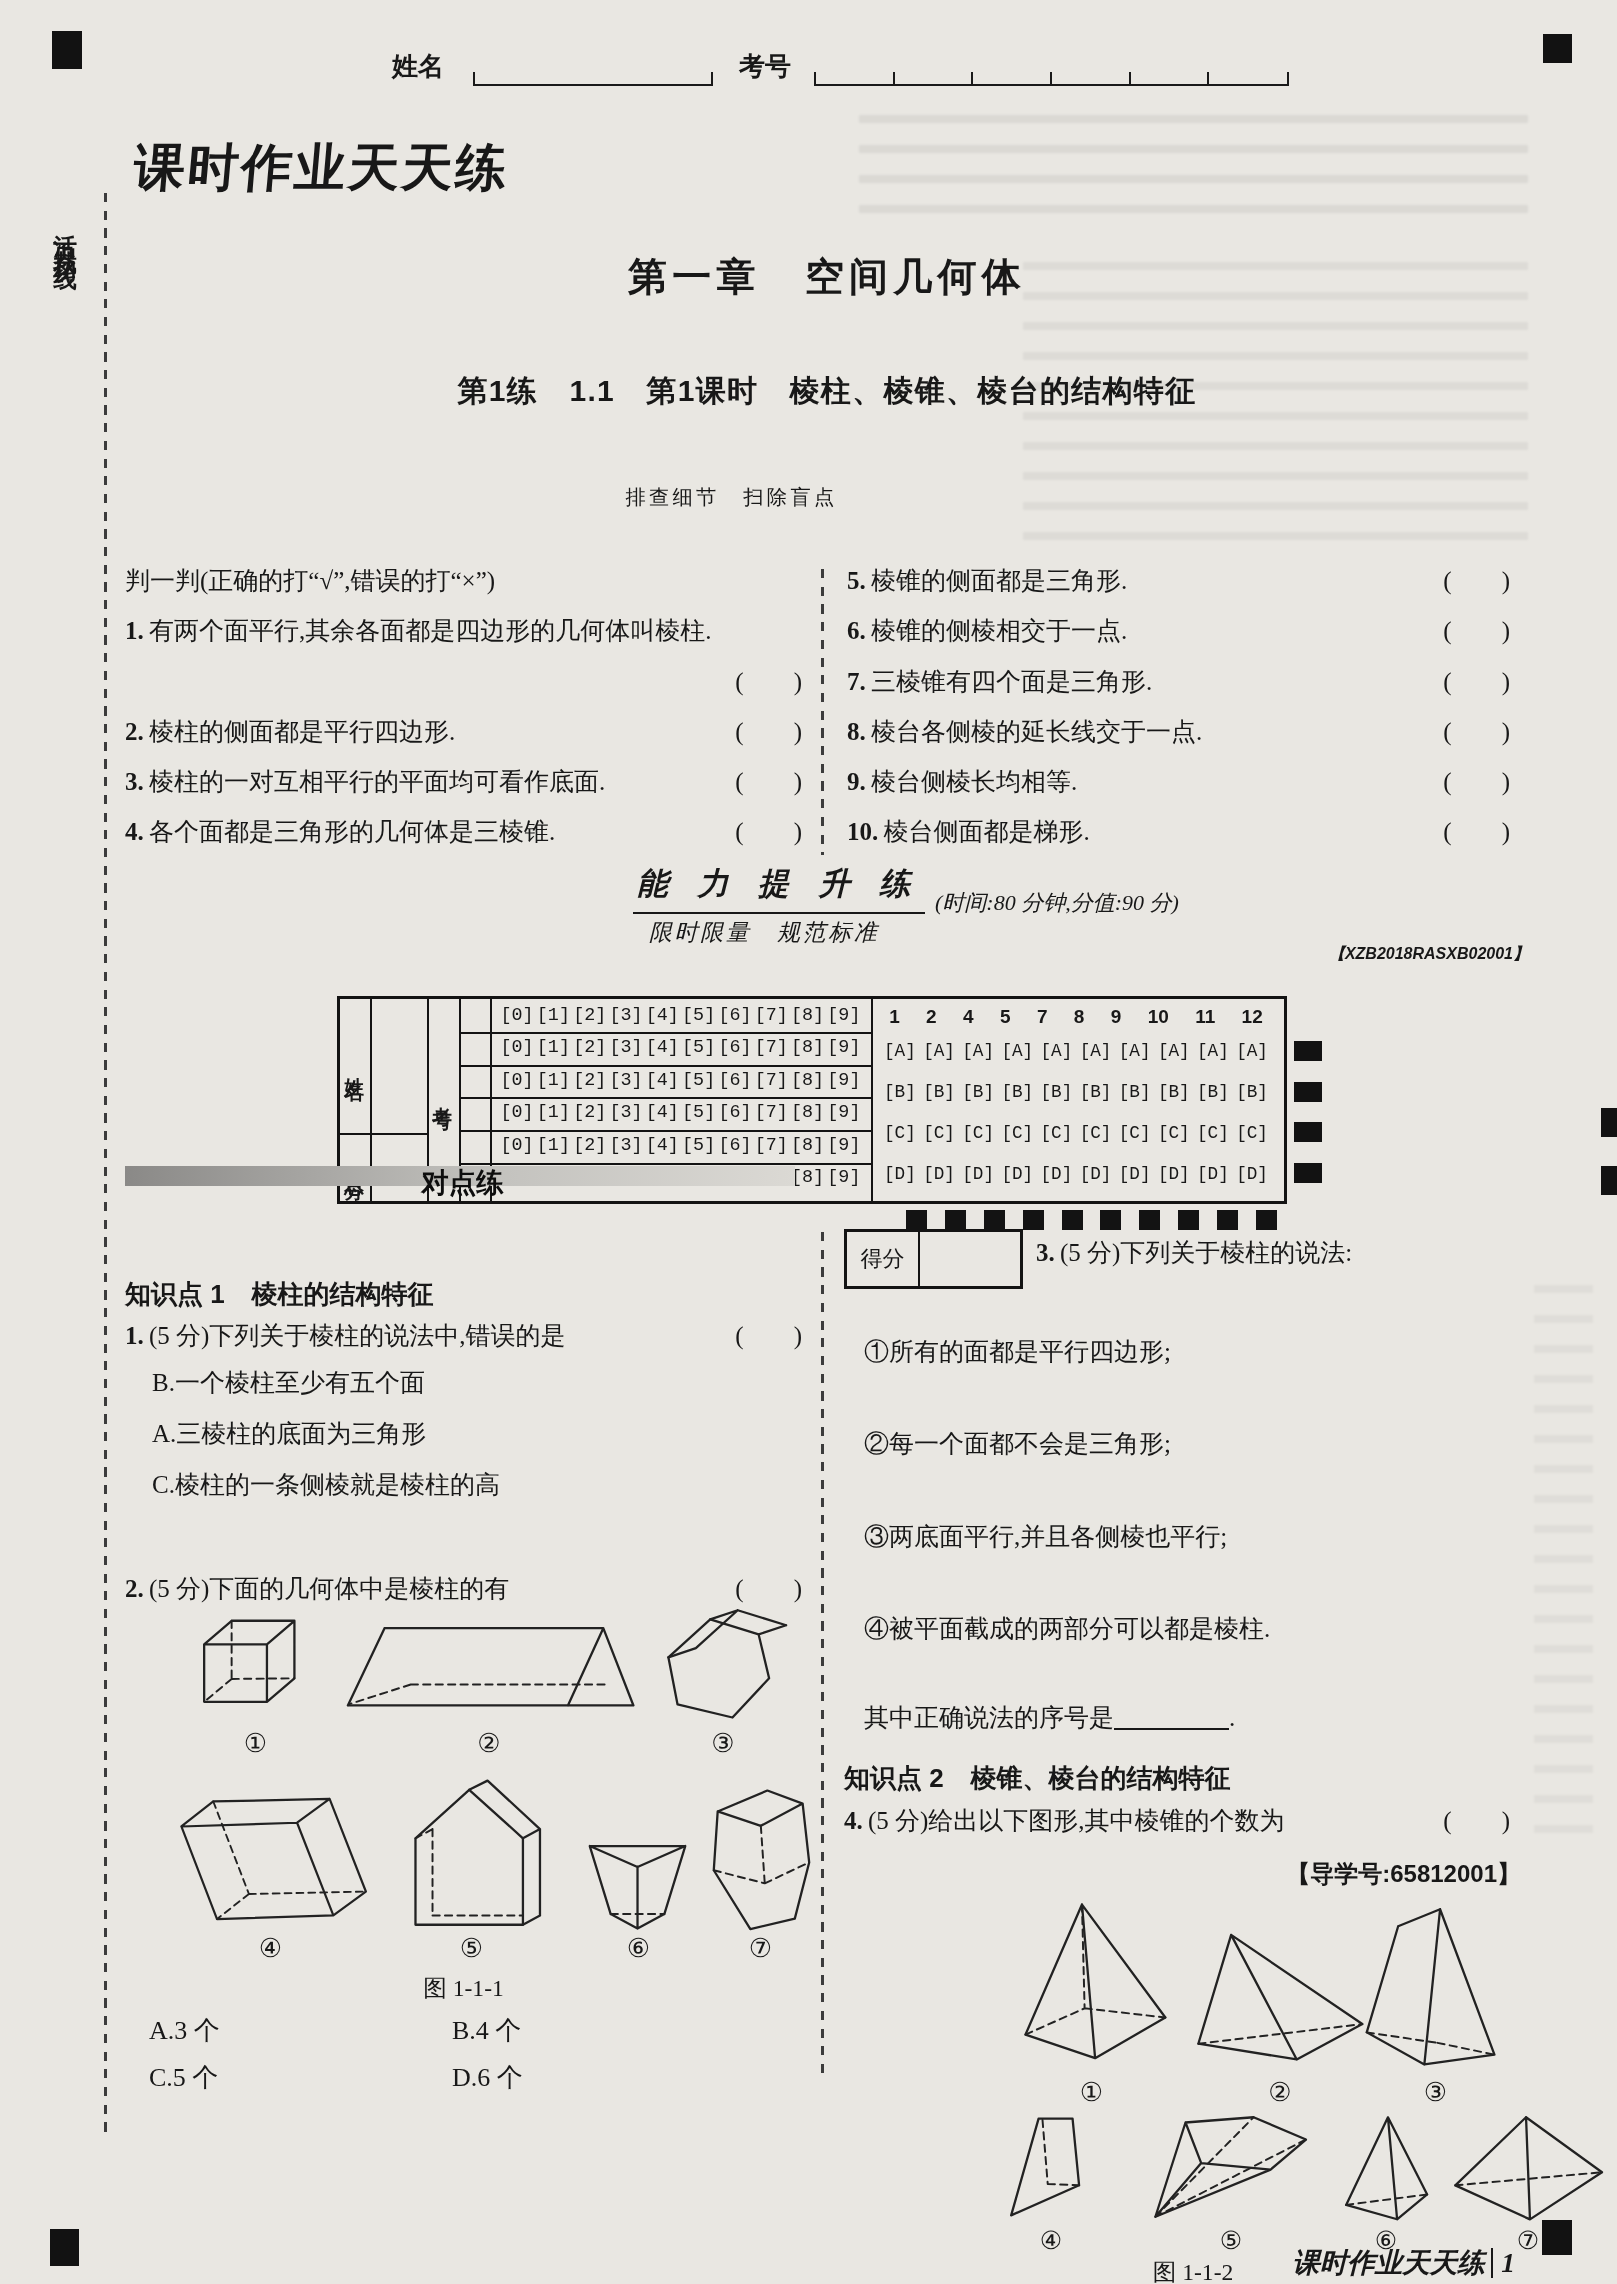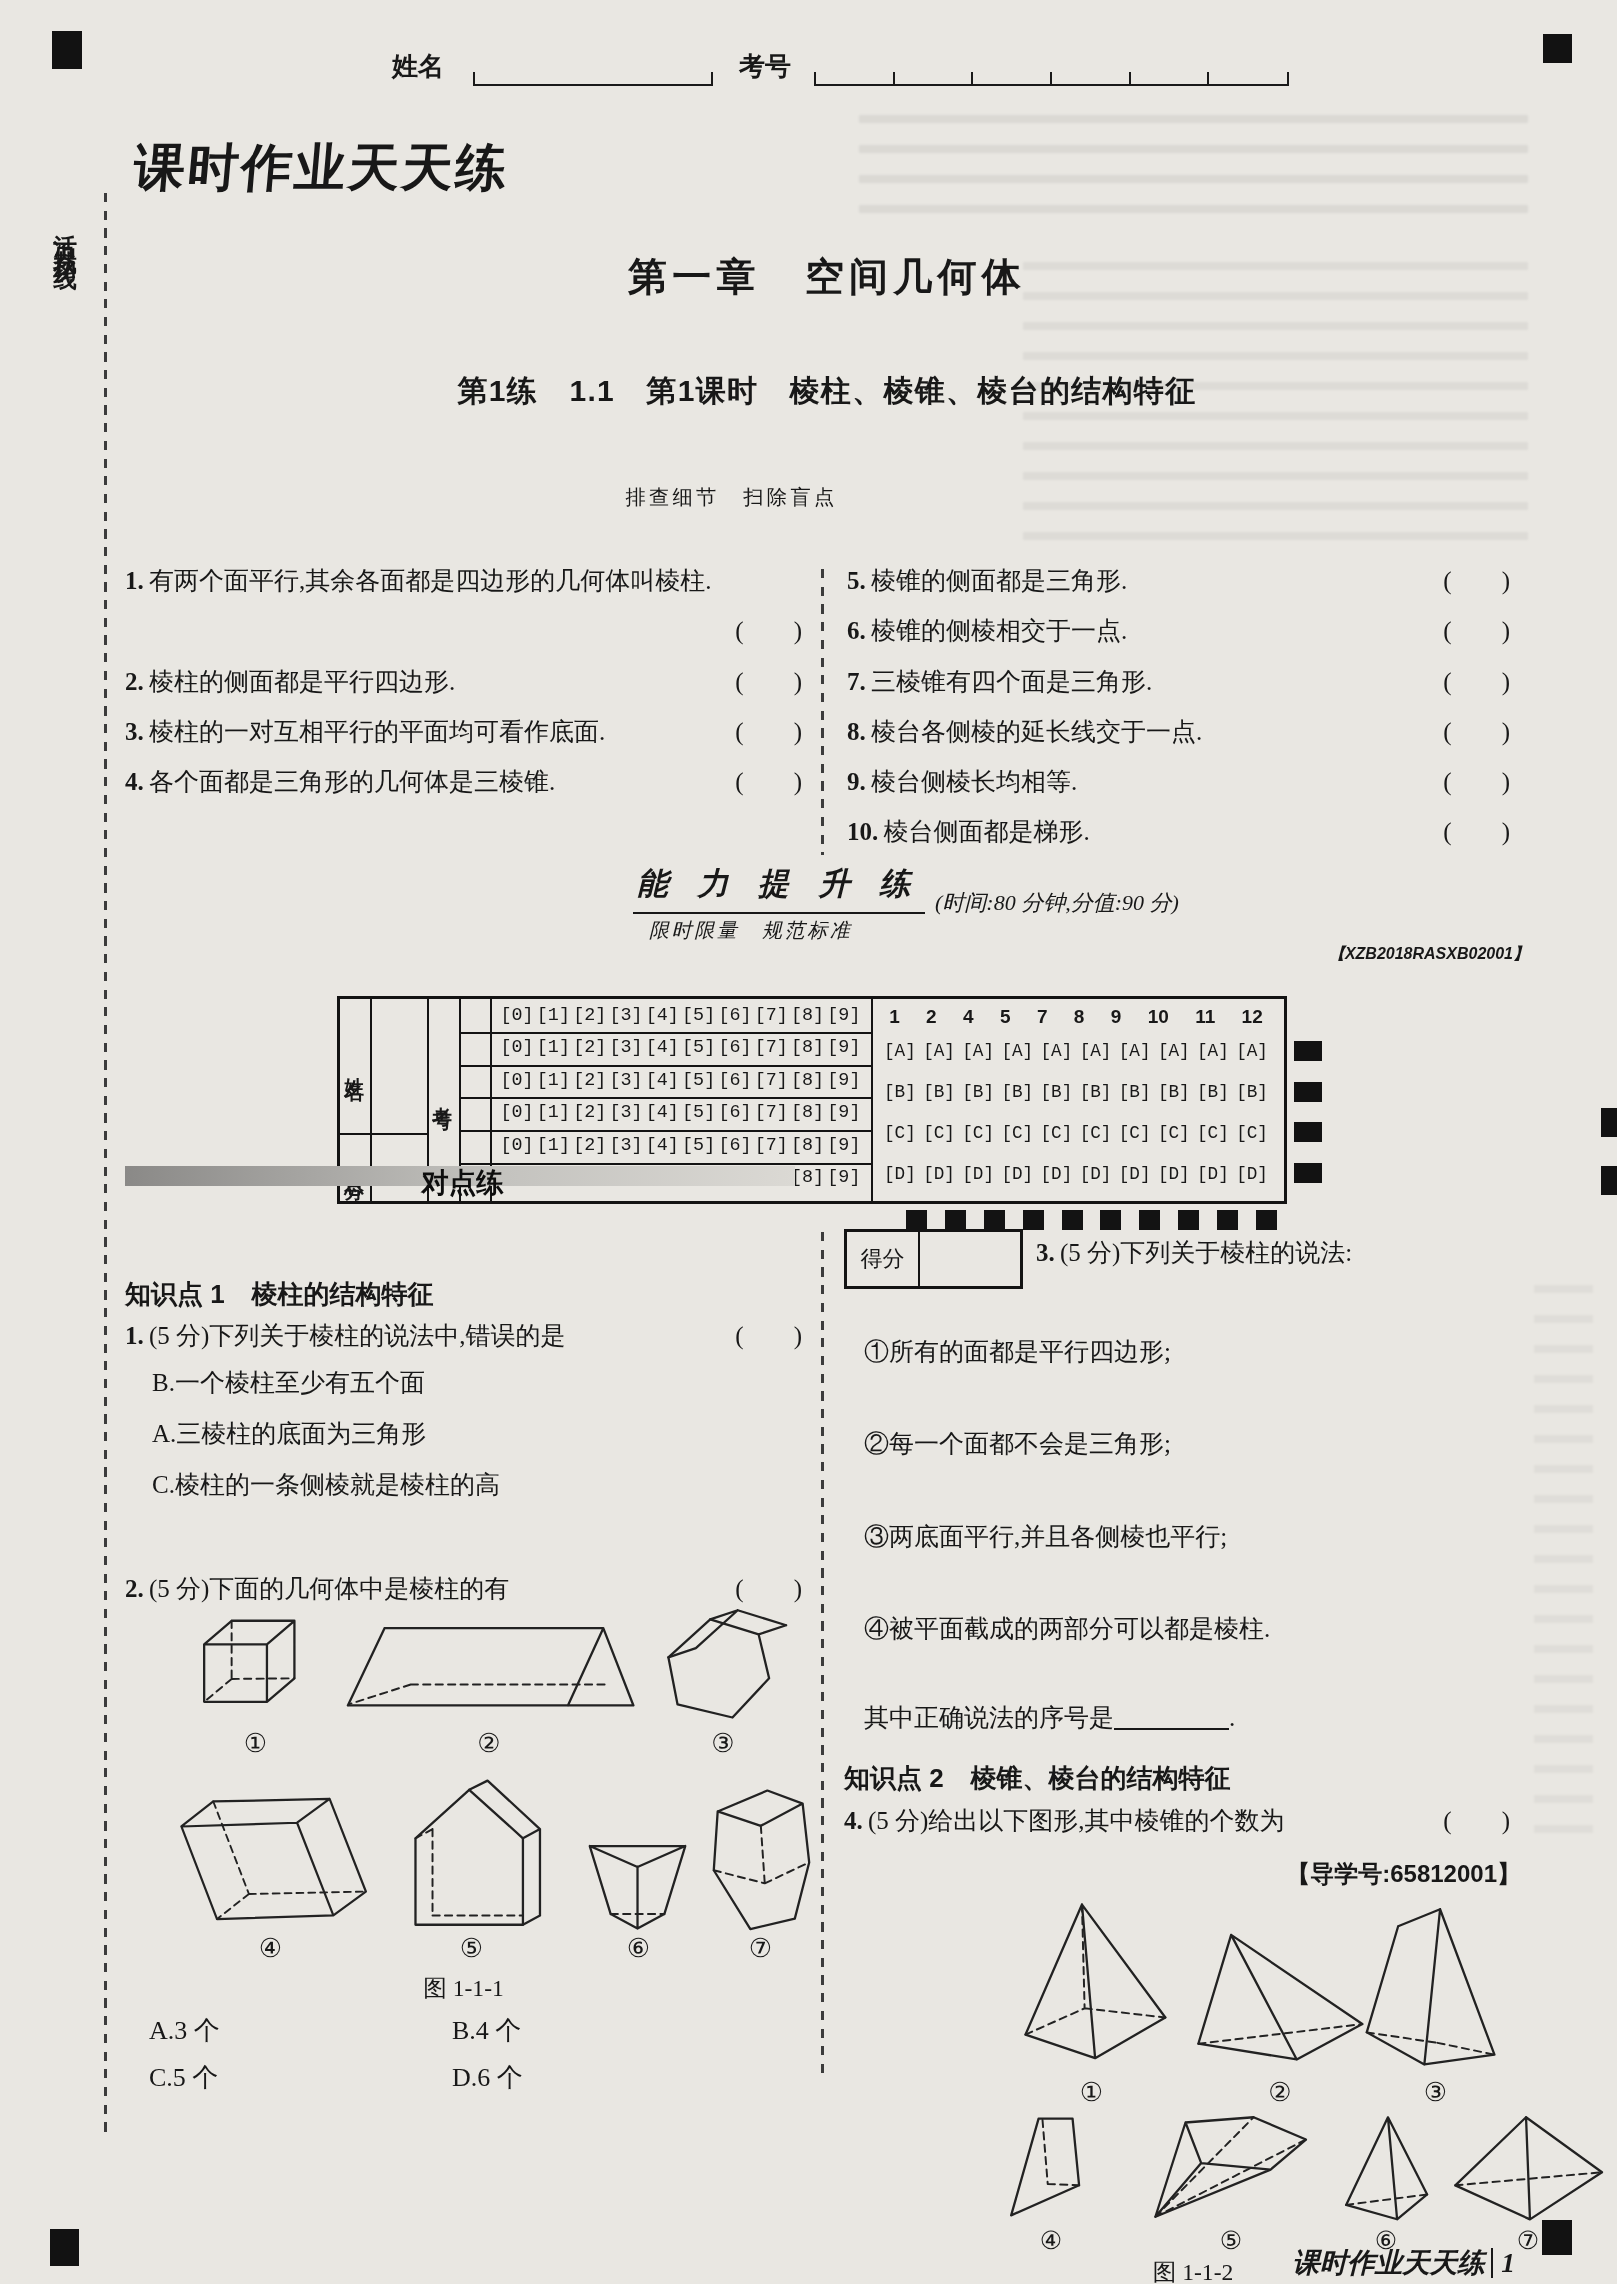--- a/index.html
+++ b/index.html
@@ -27,21 +27,21 @@
   .qcol{position:absolute;font-size:25px;}
   .qrow{display:flex;justify-content:space-between;align-items:flex-start;margin-bottom:24px;line-height:1.05;}
   .qno{font-weight:700;margin-right:5.2px;}
   .qleft{display:flex;}
   .paren{white-space:pre;margin-left:11.8px;}
   .instruction{margin-bottom:24px;line-height:1.05;}
   
   .ability{position:absolute;left:125px;top:863px;width:1404px;height:125px;font-style:italic;}
   .ab-title{position:absolute;left:508px;top:0;font-family:"Liberation Sans",sans-serif;font-weight:800;
             font-size:31px;letter-spacing:10.5px;border-bottom:2.6px solid #181818;padding:0 3.9px 6.6px;}
-  .ab-sub{position:absolute;left:524px;top:54px;font-family:"Liberation Sans",sans-serif;font-size:20px;letter-spacing:2.6px;}
+  .ab-sub{position:absolute;left:524px;top:54px;font-family:"Liberation Sans",sans-serif;font-size:23px;letter-spacing:2.6px;}
   .ab-time{position:absolute;left:810px;top:25px;font-size:22px;}
   .ab-code{position:absolute;right:0;top:81px;font-family:"Liberation Sans",sans-serif;font-weight:700;font-size:16px;}
   
   #card{position:absolute;left:337px;top:996px;width:944px;height:202px;border:3.3px solid #131313;}
   .vl{position:absolute;top:0;bottom:0;border-left:2.6px solid #131313;}
   .hl{position:absolute;border-top:2px solid #131313;}
   .vlabel{writing-mode:vertical-rl;text-orientation:upright;font-family:"Liberation Sans",sans-serif;
           font-weight:700;font-size:19.7px;letter-spacing:5.2px;}
   .cardcell{position:absolute;display:flex;align-items:center;justify-content:center;}
   #digitRows{position:absolute;left:150px;top:0;width:381px;height:195px;display:flex;flex-direction:column;}
@@ -123,20 +123,21 @@
   <div class="center-title" style="top:250px;font-size:39px;letter-spacing:5.2px;">第一章　空间几何体</div>
   <div class="center-title" style="top:371px;font-size:30px;letter-spacing:1.3px;">第1练　1.1　第1课时　棱柱、棱锥、棱台的结构特征</div>
 
   <div class="abs" style="left:125px;top:476px;width:1213px;text-align:center;">
     <div class="sec-sub">排查细节　扫除盲点</div>
   </div>
 
   <div class="vdash" style="left:821px;top:569px;height:286px;"></div>
 
   <div class="qcol" style="left:125px;top:568px;width:677px;">
+    <div class="instruction">判一判(正确的打“√”,错误的打“×”)</div>
     <div>
         <div class="qrow">
           <span class="qleft">
             <span class="qno">1.</span>
             <span>有两个面平行,其余各面都是四边形的几何体叫棱柱.</span>
           </span>
         </div>
         <div class="qrow" style="justify-content: flex-end;">
           <span class="paren">(　　)</span>
         </div>

